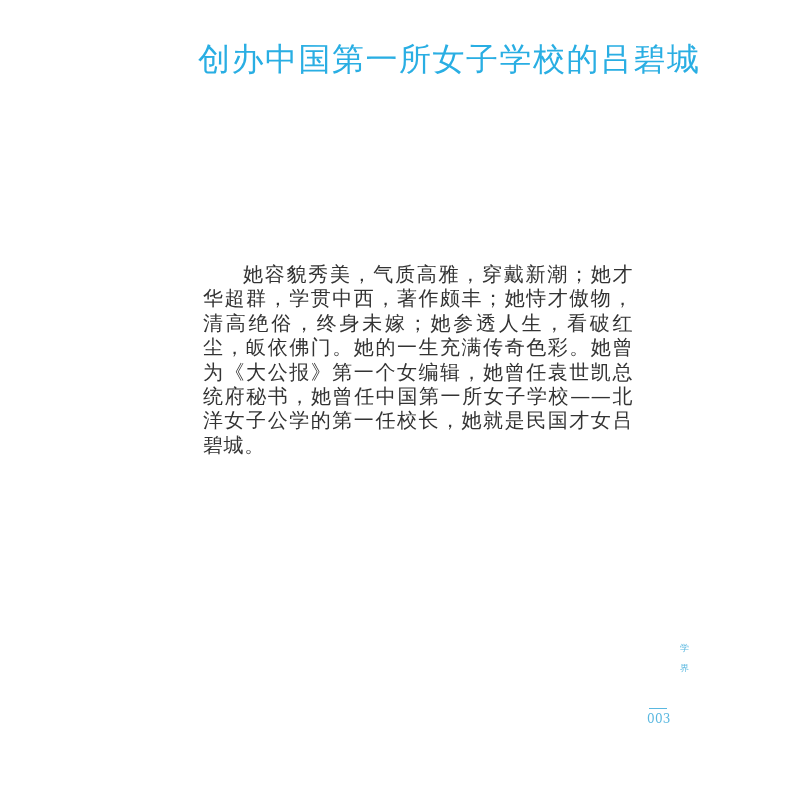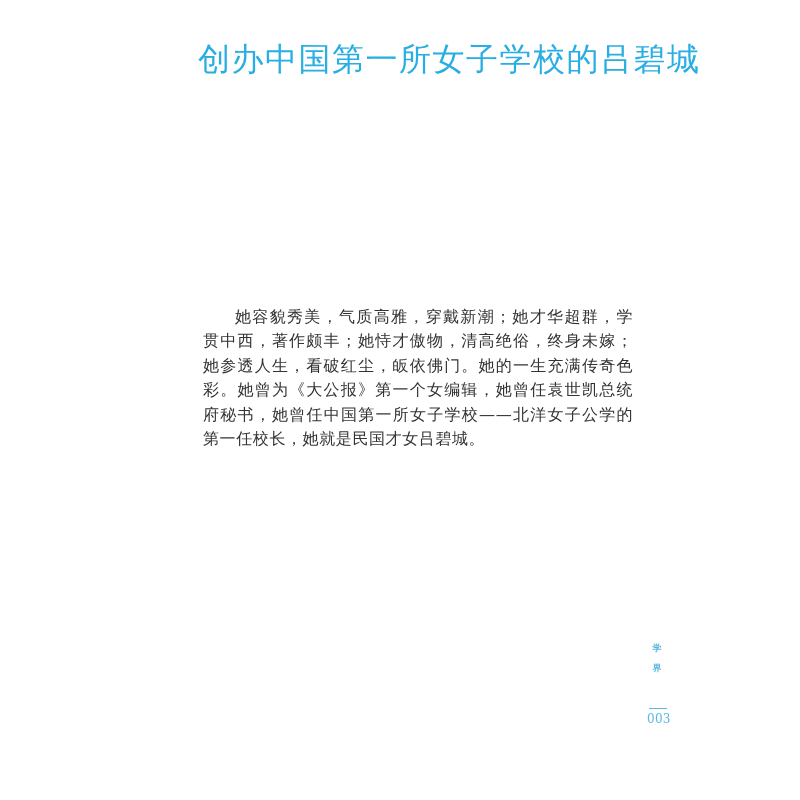--- a/index.html
+++ b/index.html
@@ -9,30 +9,29 @@
       font-family: "DejaVu Serif", "Liberation Serif", serif;
     }
     .title {
       position: absolute; left: 198px; top: 38px;
       font-size: 32px; color: #29aee3; letter-spacing: 1.5px;
       font-family: "DejaVu Sans", "Liberation Sans", sans-serif;
       white-space: nowrap;
     }
     .body-text {
       position: absolute; left: 203px; top: 262px; width: 430px;
-      font-size: 16px; color: #333333; line-height: 24.4px;
-      text-align: justify; letter-spacing: 0.6px; margin-top: 43px;
+      font-size: 20px; color: #333333; line-height: 24.4px;
+      text-align: justify; letter-spacing: 0.6px;
     }
     .body-text p { margin: 0; text-indent: 2em; }
     .side-label {
-      position: absolute; left: 651px; top: 638px;
-      color: #5ab8e0; font-size: 9px; width: 12px; text-align: center;
+      position: absolute; left: 680px; top: 638px;
+      color: #5ab8e0; font-size: 9px; width: 12px; text-align: left;
       line-height: 20px;
       font-family: "DejaVu Sans", "Liberation Sans", sans-serif;
-      font-weight: bold;
     }
     .page-rule {
       position: absolute; left: 649px; top: 708px; width: 18px; height: 1px;
       background: #5ab8e0;
     }
     .page-number {
       position: absolute; left: 647px; top: 712px;
       color: #5ab8e0; font-size: 12px; letter-spacing: 0.3px;
       font-family: "DejaVu Serif", "Liberation Serif", serif;
     }

